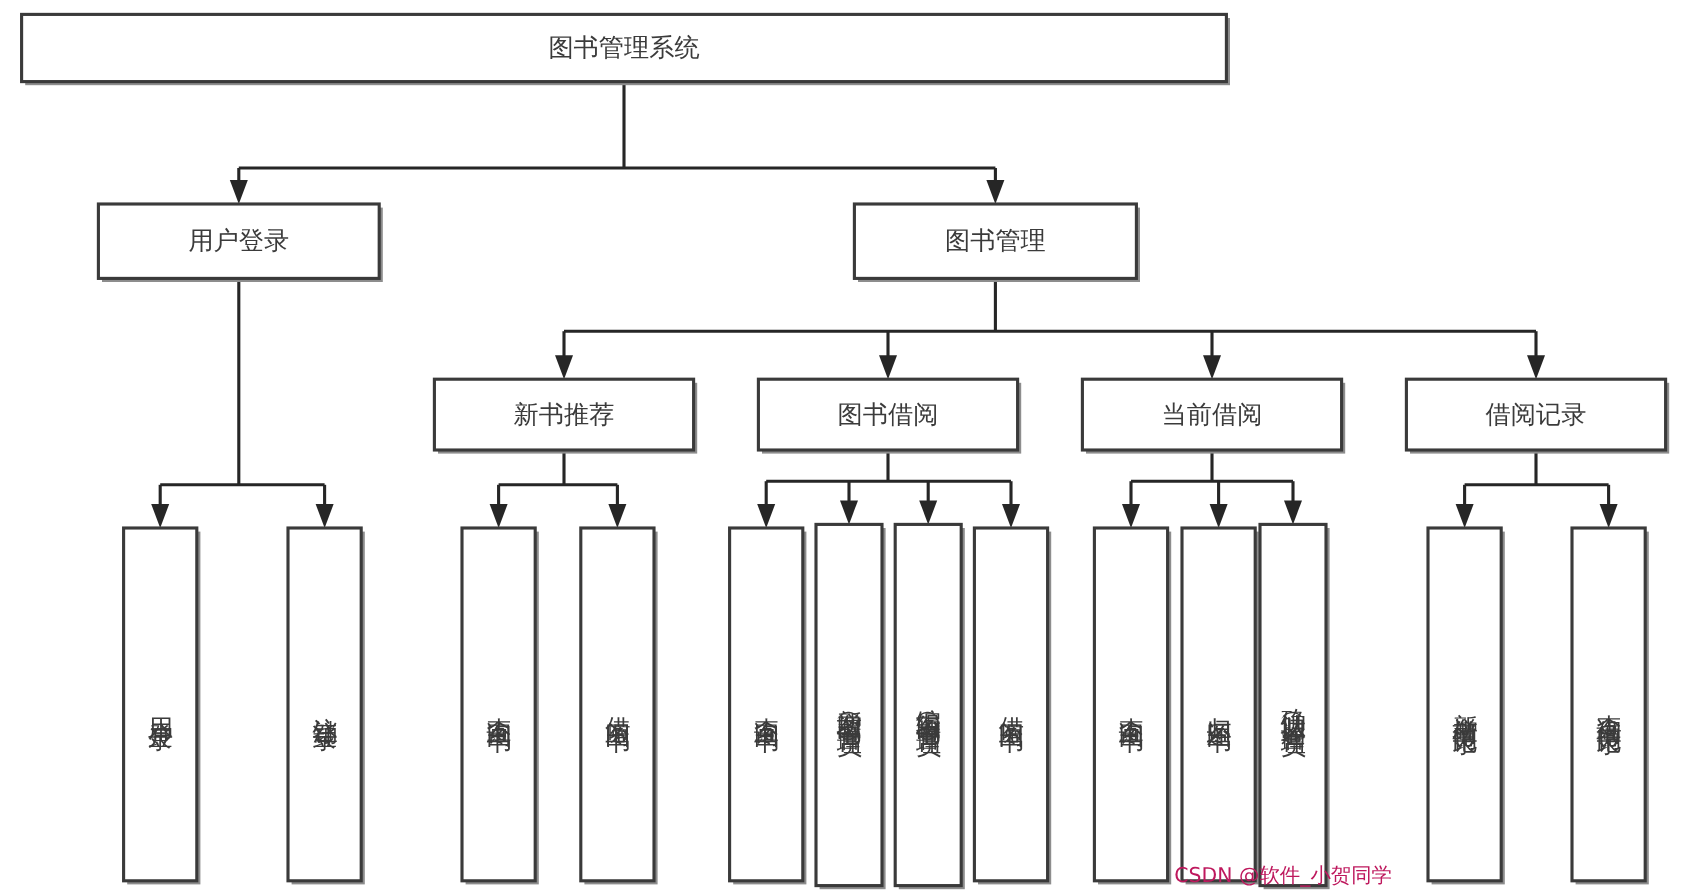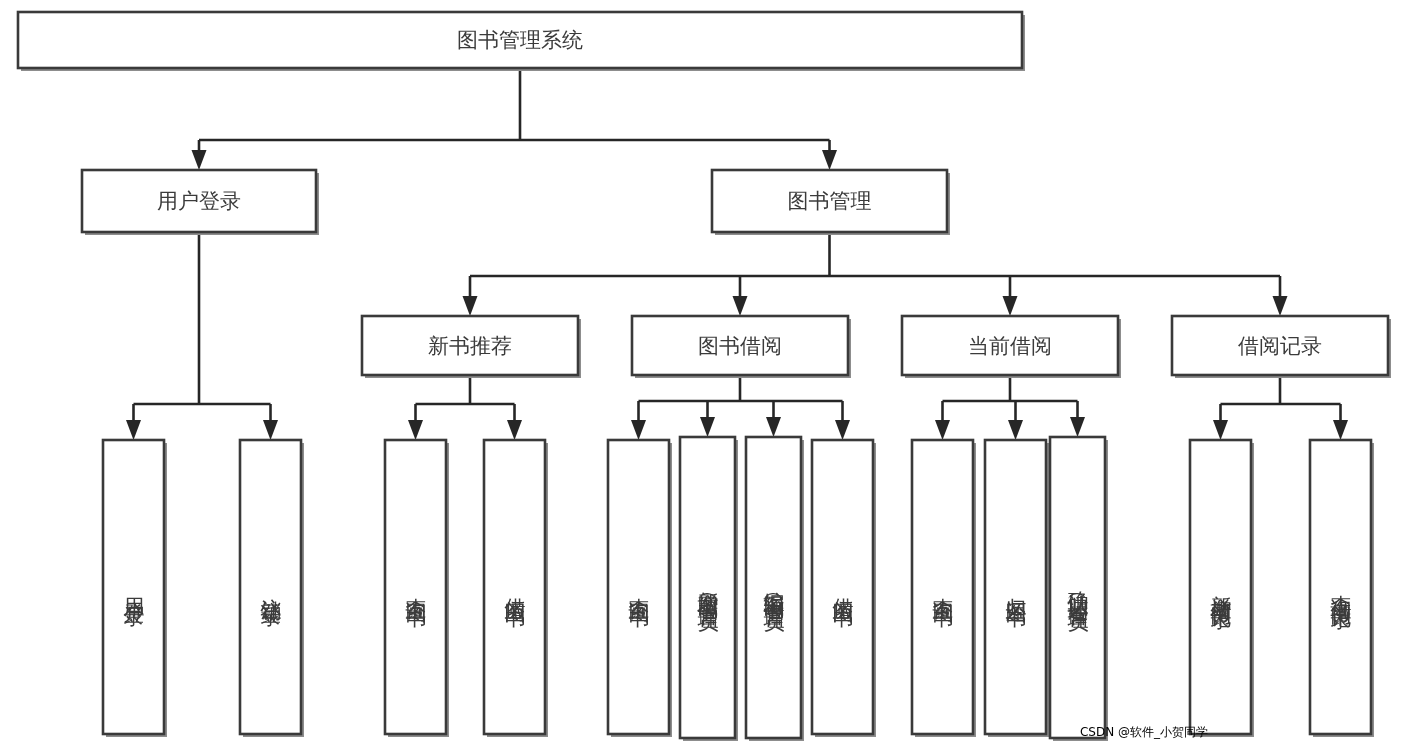--- a/index.html
+++ b/index.html
@@ -11,21 +11,20 @@
     width: 1405px;
     height: 747px;
     font-family: "DejaVu Sans", "Liberation Sans", sans-serif;
     overflow: hidden;
     position: relative;
   }
   #diagram-root {
     position: relative;
     width: 1174px;
     height: 747px;
-    padding-left: 48px;
   }
   svg#flow {
     position: absolute;
     left: 0;
     top: 0;
     width: 1405px;
     height: 747px;
   }
   .node-box {
     fill: #ffffff;
@@ -64,22 +63,22 @@
     align-items: center;
     justify-content: center;
     white-space: nowrap;
     pointer-events: none;
     font-family: "DejaVu Sans", "Liberation Sans", sans-serif;
   }
   .watermark {
     position: absolute;
     right: 14px;
     bottom: 6px;
-    font-size: 12px;
-    color: #000000;
+    font-size: 17px;
+    color: #be185d;
     white-space: nowrap;
     font-family: "DejaVu Sans", "Liberation Sans", sans-serif;
   }
 </style>
 </head>
 <body>
 
 <div id="diagram-root">
   <svg id="flow" viewBox="0 0 1405 747" xmlns="http://www.w3.org/2000/svg">
     <g id="connectors">

